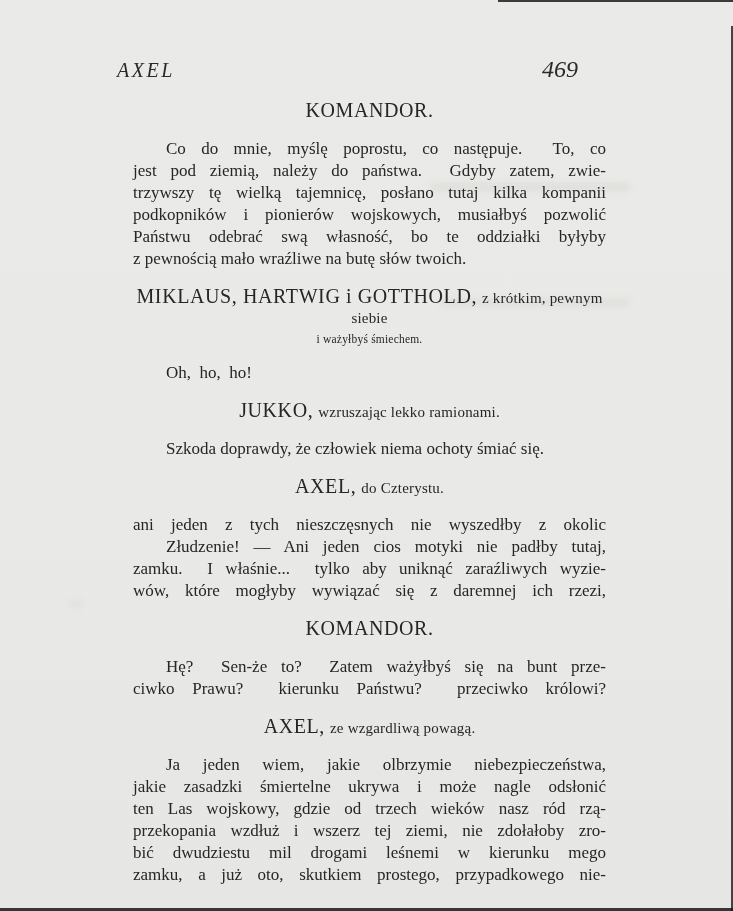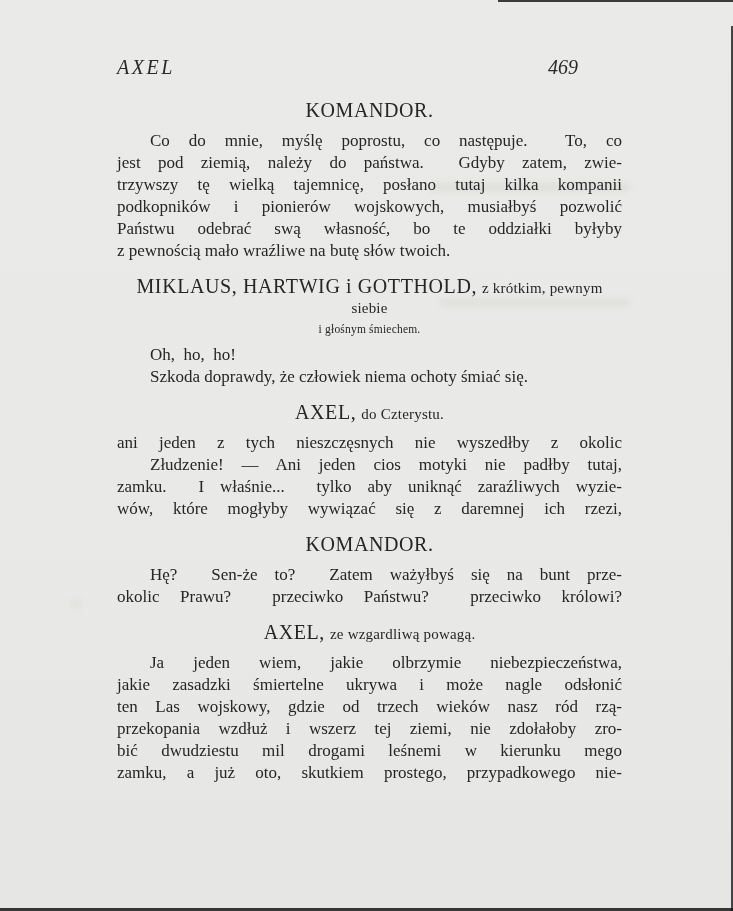--- a/index.html
+++ b/index.html
@@ -23,21 +23,21 @@
     height: 30px;
   }
   .book-title {
     font-style: italic;
     font-size: 20px;
     letter-spacing: 2.5px;
     color: #2a2a2a;
   }
   .page-num {
     font-style: italic;
-    font-size: 20px;
+    font-size: 24px;
     padding-right: 44px;
     color: #2a2a2a;
   }
   .heading {
     text-align: center;
     margin: 14px 0 8px 0;
     line-height: 20px;
     white-space: pre-wrap;
   }
   .speaker {
@@ -52,21 +52,21 @@
   .direction-line2 {
     text-align: center;
     font-size: 11.5px;
     letter-spacing: 0.2px;
     line-height: 14px;
     margin: -4px 0 8px 0;
   }
   .para {
     font-size: 17px;
     line-height: 22px;
-    margin: 0;
+    margin: 16px;
   }
   .line { white-space: pre-wrap; }
   .line.just {
     text-align: justify;
     text-align-last: justify;
   }
   .line.indent { text-indent: 33px; }
 
   
   .edge-top {
@@ -112,38 +112,39 @@
       <div class="heading"><span class="speaker">KOMANDOR.</span></div>
       <div class="para">
         <div class="line just indent">Co do mnie, myślę poprostu, co następuje.  To, co</div>
         <div class="line just">jest pod ziemią, należy do państwa.  Gdyby zatem, zwie-</div>
         <div class="line just">trzywszy tę wielką tajemnicę, posłano tutaj kilka kompanii</div>
         <div class="line just">podkopników i pionierów wojskowych, musiałbyś pozwolić</div>
         <div class="line just">Państwu odebrać swą własność, bo te oddziałki byłyby</div>
         <div class="line">z pewnością mało wraźliwe na butę słów twoich.</div>
       </div>
       <div class="heading"><span class="speaker">MIKLAUS, HARTWIG i GOTTHOLD,</span><span class="direction">z krótkim, pewnym siebie</span></div>
-      <div class="direction-line2">i głośnym śmiechem.</div>
+      <div class="direction-line2">i ważyłbyś śmiechem.</div>
       <div class="para">
         <div class="line indent">Oh,  ho,  ho!</div>
       </div>
+      <div class="heading"><span class="speaker">JUKKO,</span><span class="direction">wzruszając lekko ramionami.</span></div>
       <div class="para">
         <div class="line indent">Szkoda doprawdy, że człowiek niema ochoty śmiać się.</div>
       </div>
       <div class="heading"><span class="speaker">AXEL,</span><span class="direction">do Czterystu.</span></div>
       <div class="para">
         <div class="line just">ani jeden z tych nieszczęsnych nie wyszedłby z okolic</div>
         <div class="line just indent">Złudzenie! — Ani jeden cios motyki nie padłby tutaj,</div>
         <div class="line just">zamku.  I właśnie...  tylko aby uniknąć zaraźliwych wyzie-</div>
         <div class="line just">wów, które mogłyby wywiązać się z daremnej ich rzezi,</div>
       </div>
       <div class="heading"><span class="speaker">KOMANDOR.</span></div>
       <div class="para">
         <div class="line just indent">Hę?  Sen-że to?  Zatem ważyłbyś się na bunt prze-</div>
-        <div class="line just">okolic Prawu?  przeciwko Państwu?  przeciwko królowi?</div>
+        <div class="line just">ciwko Prawu?  kierunku Państwu?  przeciwko królowi?</div>
       </div>
       <div class="heading"><span class="speaker">AXEL,</span><span class="direction">ze wzgardliwą powagą.</span></div>
       <div class="para">
         <div class="line just indent">Ja jeden wiem, jakie olbrzymie niebezpieczeństwa,</div>
         <div class="line just">jakie zasadzki śmiertelne ukrywa i może nagle odsłonić</div>
         <div class="line just">ten Las wojskowy, gdzie od trzech wieków nasz ród rzą-</div>
         <div class="line just">przekopania wzdłuż i wszerz tej ziemi, nie zdołałoby zro-</div>
         <div class="line just">bić dwudziestu mil drogami leśnemi w kierunku mego</div>
         <div class="line just">zamku, a już oto, skutkiem prostego, przypadkowego nie-</div>
       </div>

